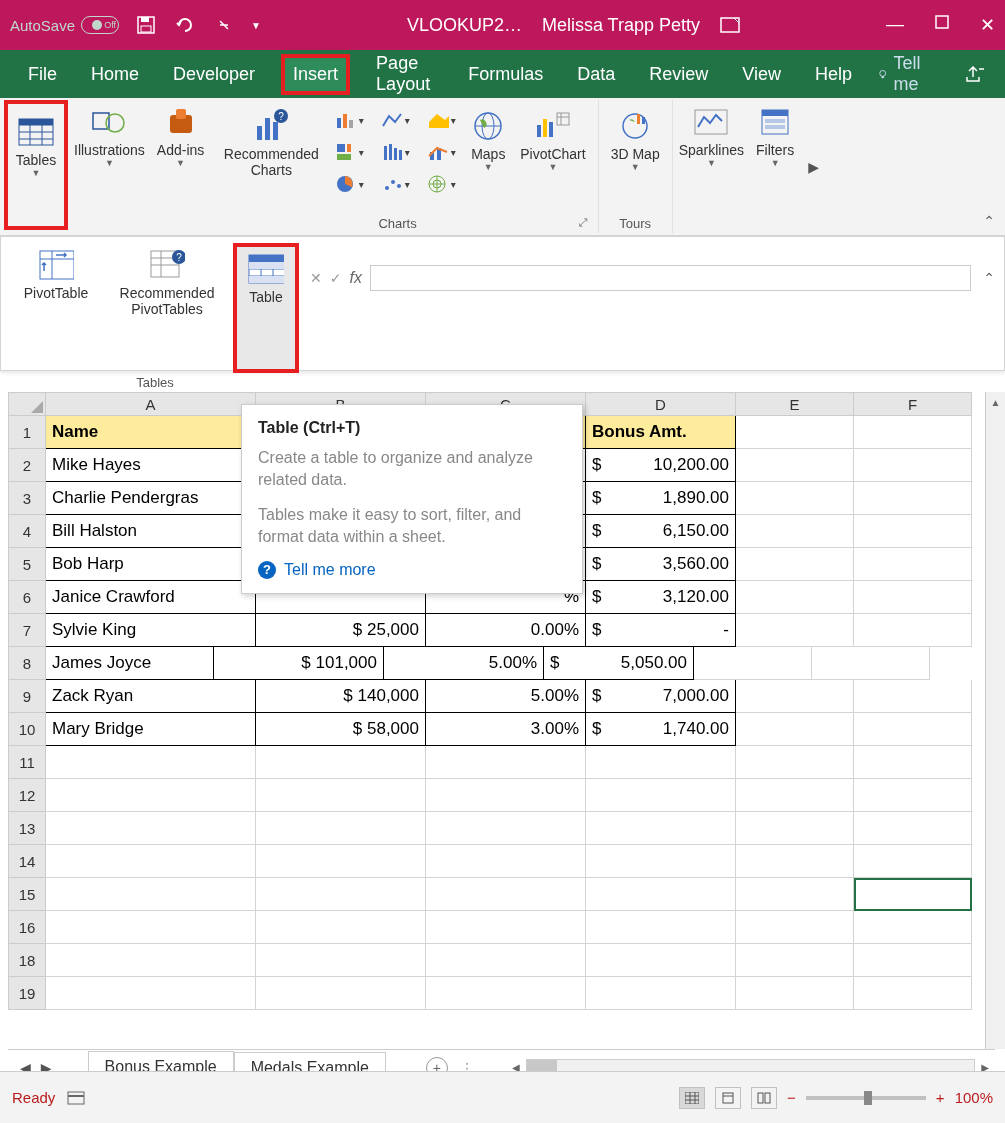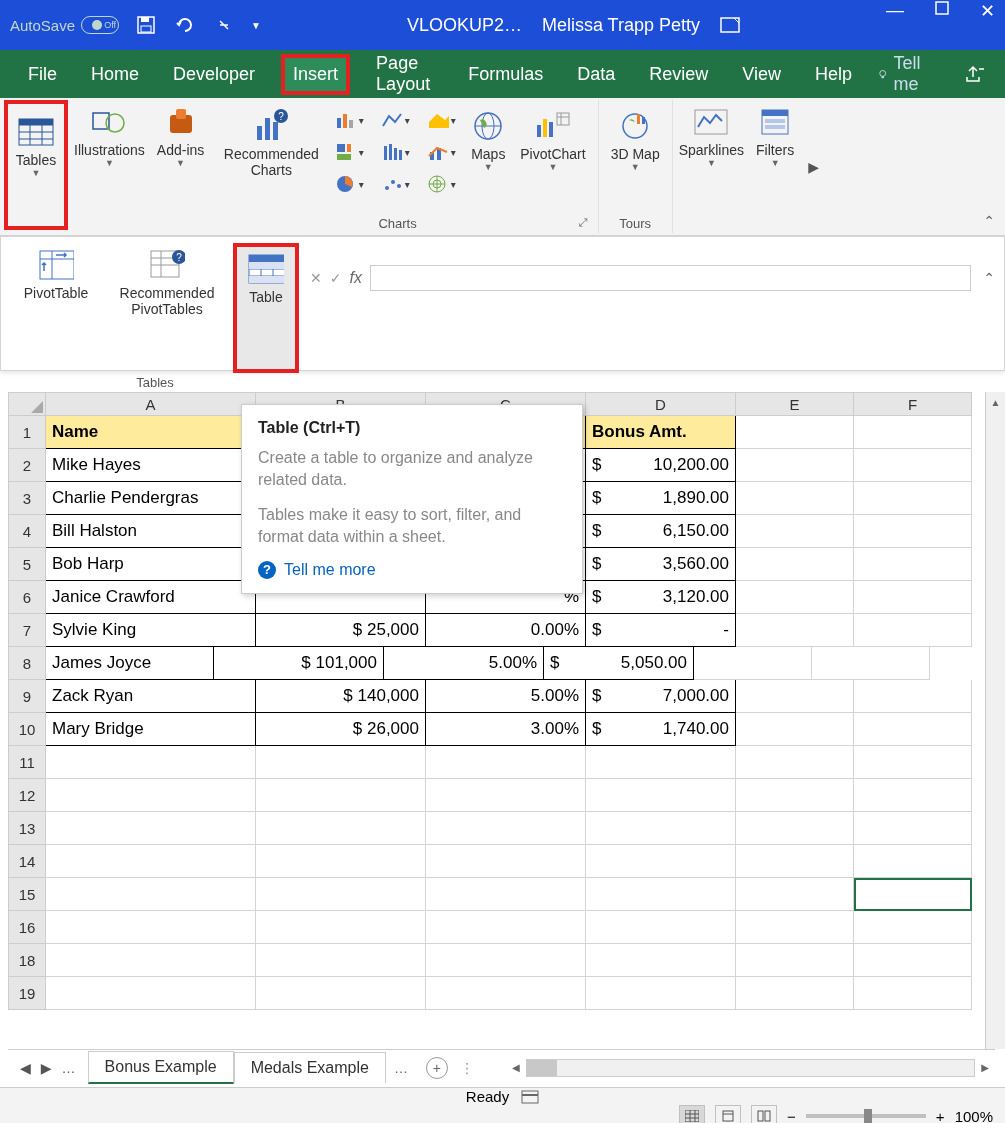--- a/index.html
+++ b/index.html
@@ -1,19 +1,19 @@
 <!DOCTYPE html>
 <html><head>
 <meta charset="utf-8">
 <style>
 * { box-sizing: border-box; margin: 0; padding: 0; }
 body { font-family: 'Segoe UI', Tahoma, sans-serif; font-size: 14px; background: #fff; width: 1005px; height: 1123px; overflow: hidden; position: relative; }
 
 
-.titlebar { background: #1d4ed8; height: 50px; display: flex; color: #fff; padding: 0 10px; }
+.titlebar { background: #be185d; height: 50px; display: flex; align-items: center; color: #fff; padding: 0 10px; }
 .autosave { display: flex; align-items: center; gap: 6px; color: #c0d8cc; font-size: 15px; }
 .autosave-toggle { width: 38px; height: 18px; border: 1px solid #c0d8cc; border-radius: 10px; display: inline-flex; align-items: center; padding: 0 2px; font-size: 9px; color: #c0d8cc; justify-content: flex-end; }
 .autosave-toggle::before { content: ''; width: 10px; height: 10px; border-radius: 50%; background: #c0d8cc; margin-right: 2px; }
 .qat { display: flex; align-items: center; gap: 20px; margin-left: 18px; }
 .qat-btn { color: #fff; font-size: 18px; cursor: pointer; }
 .title-center { flex: 1; display: flex; align-items: center; justify-content: center; gap: 20px; font-size: 18px; }
 .winbtns { display: flex; gap: 30px; font-size: 18px; }
 .winbtn { cursor: pointer; }
 
 
@@ -80,21 +80,21 @@
 .tabnav span { cursor: pointer; }
 .sheet-tab { padding: 6px 16px; border: 1px solid #ccc; border-bottom: none; background: #fff; font-size: 16px; color: #333; cursor: pointer; }
 .sheet-tab.active { border-bottom: 2px solid #217346; }
 .addsheet { width: 22px; height: 22px; border: 1px solid #999; border-radius: 50%; display: flex; align-items: center; justify-content: center; margin-left: 10px; color: #666; cursor: pointer; }
 .hscroll-wrap { flex: 1; display: flex; align-items: center; margin-left: 20px; }
 .hscroll { flex: 1; height: 18px; background: #f0f0f0; border: 1px solid #ccc; position: relative; }
 .hscroll-thumb { position: absolute; left: 0; top: 0; bottom: 0; width: 30px; background: #c8c8c8; }
 .hscroll-btn { width: 20px; height: 20px; display: flex; align-items: center; justify-content: center; color: #666; cursor: pointer; font-size: 10px; }
 
 
-.statusbar { position: absolute; bottom: 0; left: 0; right: 0; height: 36px; background: #f3f3f3; border-top: 1px solid #ccc; display: flex; align-items: center; padding: 0 12px; font-size: 15px; color: #000000; flex-direction: column; }
+.statusbar { position: absolute; bottom: 0; left: 0; right: 0; height: 52px; background: #f3f3f3; border-top: 1px solid #ccc; display: flex; align-items: center; padding: 0 12px; font-size: 15px; color: #b91c1c; }
 .status-left { display: flex; gap: 12px; align-items: center; }
 .status-right { margin-left: auto; display: flex; align-items: center; gap: 10px; }
 .viewbtn { width: 26px; height: 22px; border: 1px solid #c0c0c0; display: flex; align-items: center; justify-content: center; cursor: pointer; font-size: 12px; color: #555; }
 .viewbtn.active { background: #d8d8d8; }
 .zoom-slider { width: 120px; height: 4px; background: #c0c0c0; position: relative; }
 .zoom-thumb { position: absolute; top: -5px; left: 58px; width: 8px; height: 14px; background: #888; }
 
 
 svg { display: block; }
 </style>
@@ -519,21 +519,21 @@
         <div class="cell data money" style="width:150px">
           <span>$</span>
           <span>7,000.00</span>
         </div>
         <div class="cell" style="width:118px"></div>
         <div class="cell" style="width:118px"></div>
       </div>
       <div class="row">
         <div class="rowhead">10</div>
         <div class="cell data" style="width:210px">Mary Bridge</div>
-        <div class="cell data right" style="width:170px">$          26,000</div>
+        <div class="cell data right" style="width:170px">$          58,000</div>
         <div class="cell data right" style="width:160px">3.00%</div>
         <div class="cell data money" style="width:150px">
           <span>$</span>
           <span>1,740.00</span>
         </div>
         <div class="cell" style="width:118px"></div>
         <div class="cell" style="width:118px"></div>
       </div>
       <div class="row">
         <div class="rowhead">11</div>

